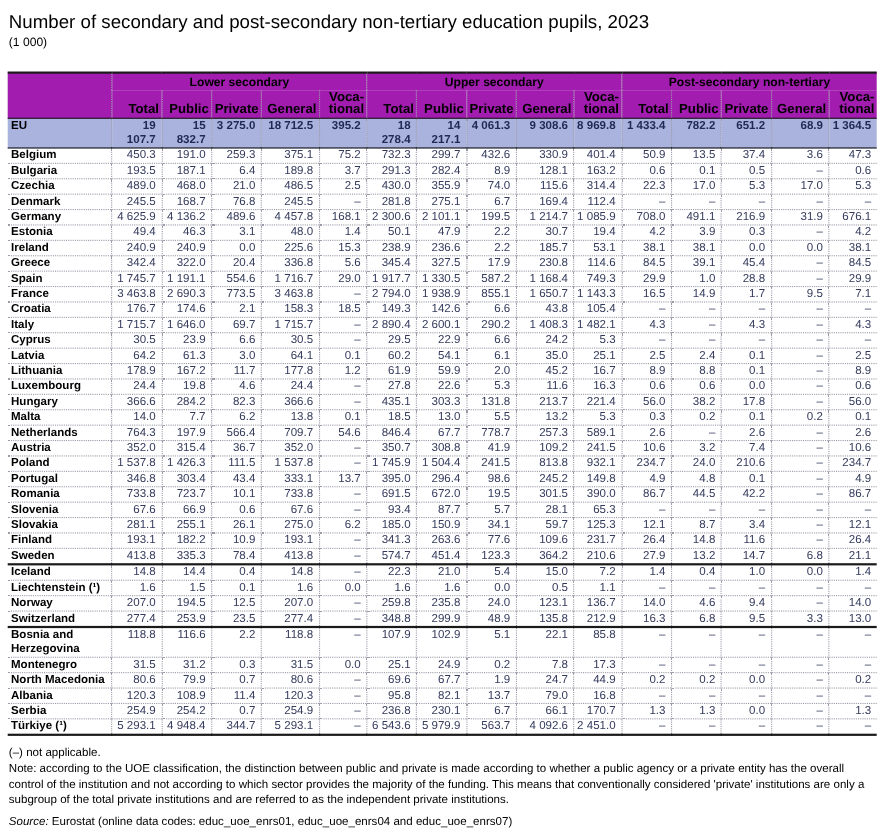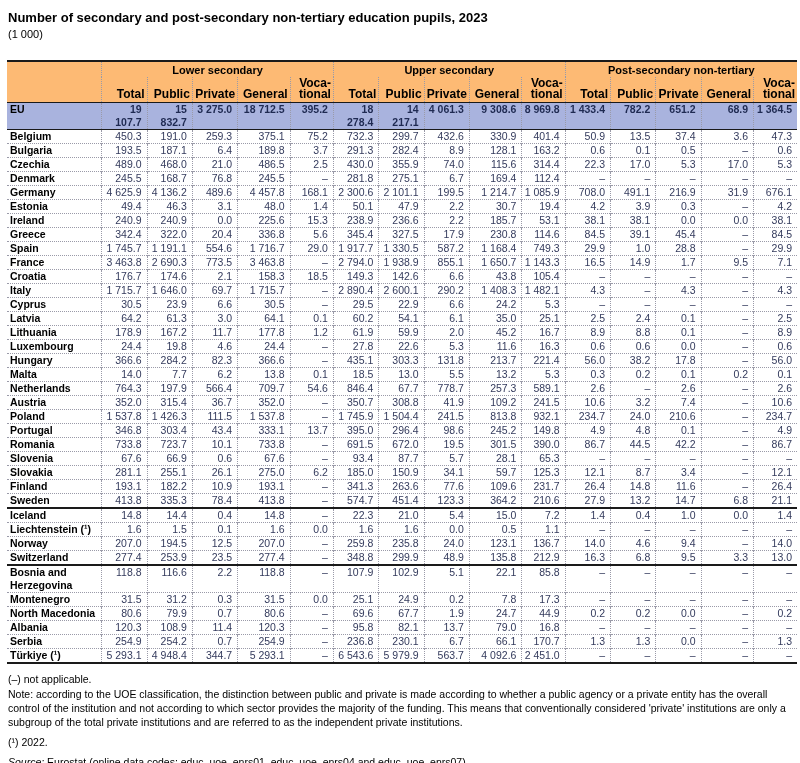--- a/index.html
+++ b/index.html
@@ -1,29 +1,29 @@
 <!DOCTYPE html>
 <html><head>
 <meta charset="utf-8">
 <style>
   * { margin:0; padding:0; box-sizing:border-box; }
   html,body { width:800px; background:#ffffff; font-family:"Liberation Sans", sans-serif; color:#000; }
   body { padding:10px 6px 6px 6px; }
 
-  .title { font-size:13px; font-weight:bold; padding-left:2px; }
+  .title { font-size:17px; font-weight:normal; padding-left:2px; }
   .subtitle { font-size:11px; padding-left:2px; margin-top:3px; }
 
   table { border-collapse:collapse; table-layout:fixed; width:790px; margin:20px 0 0 1px;
           font-size:10.5px; }
   col.c-country { width:92px; }
   col.c-num { width:44px; }
   col.c-gen { width:51px; }
   col.c-voc { width:42px; }
 
-  thead th { background:#fdba74; font-weight:bold; color:#000; }
+  thead th { background:#a21caf; font-weight:bold; color:#000; }
   tr.group-row th { border-top:2px solid #1a1a1a; font-size:11px; height:16px; text-align:center; vertical-align:middle; }
   tr.group-row th.corner { border-top:2px solid #1a1a1a; }
   tr.sub-row th { font-size:12px; text-align:right; vertical-align:bottom; padding:1px 2px 2px 2px;
                   white-space:pre-line; line-height:11px; border-bottom:1.5px solid #1a1a1a; }
   thead th.v-sep, tbody td.v-sep, tbody th.v-sep { border-left:1px dotted #9a9aa8; }
 
   tbody th { text-align:left; font-weight:bold; padding:0 2px 0 3px; color:#000; vertical-align:top; line-height:13px; }
   tbody td { text-align:right; padding:0 5px 0 0; color:#333a5c; vertical-align:top; line-height:13px; }
   tbody tr { height:13px;padding-left:27px; }
   tbody tr.r { border-top:1px dotted #9a9aa8; }
@@ -775,15 +775,14 @@
         <td class="v-sep">–</td>
         <td class="v-sep">–</td>
         <td class="v-sep">–</td>
       </tr>
     </tbody>
 </table>
 
 <div class="notes">
   <p>(–) not applicable.</p>
   <p class="note-long">Note: according to the UOE classification, the distinction between public and private is made according to whether a public agency or a private entity has the overall control of the institution and not according to which sector provides the majority of the funding. This means that conventionally considered 'private' institutions are only a subgroup of the total private institutions and are referred to as the independent private institutions.</p>
-  <p class="source-line">(¹) 2022.</p>
   <p class="source-line"><span class="source-label">Source:</span> <span>Eurostat (online data codes: educ_uoe_enrs01, educ_uoe_enrs04 and educ_uoe_enrs07)</span></p>
 </div>
 
 </body></html>

